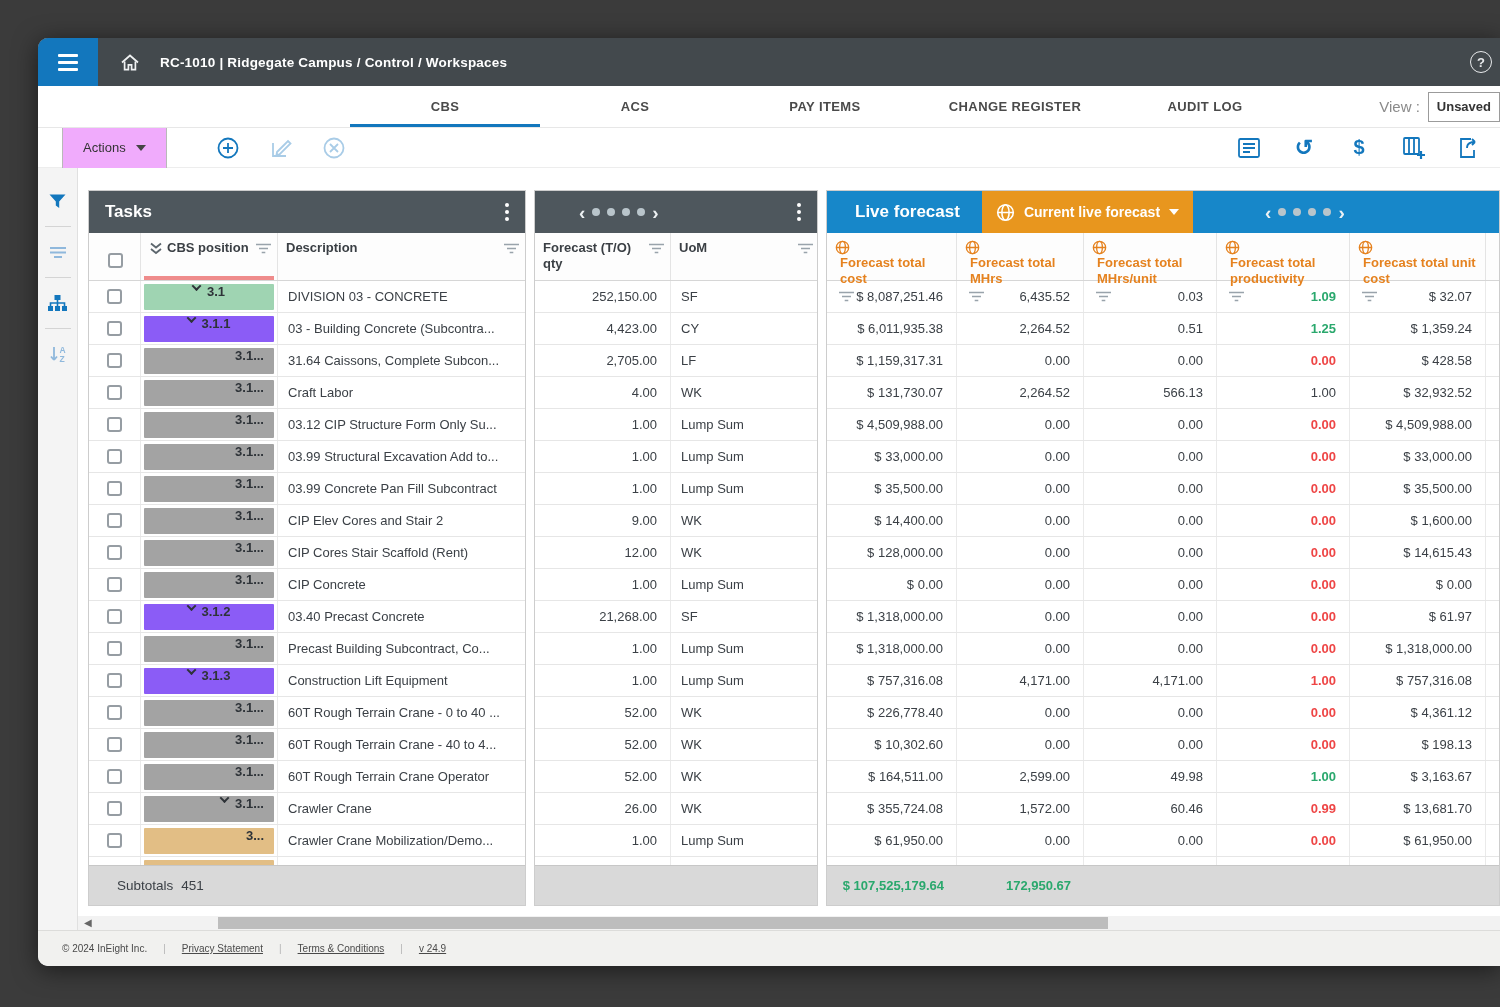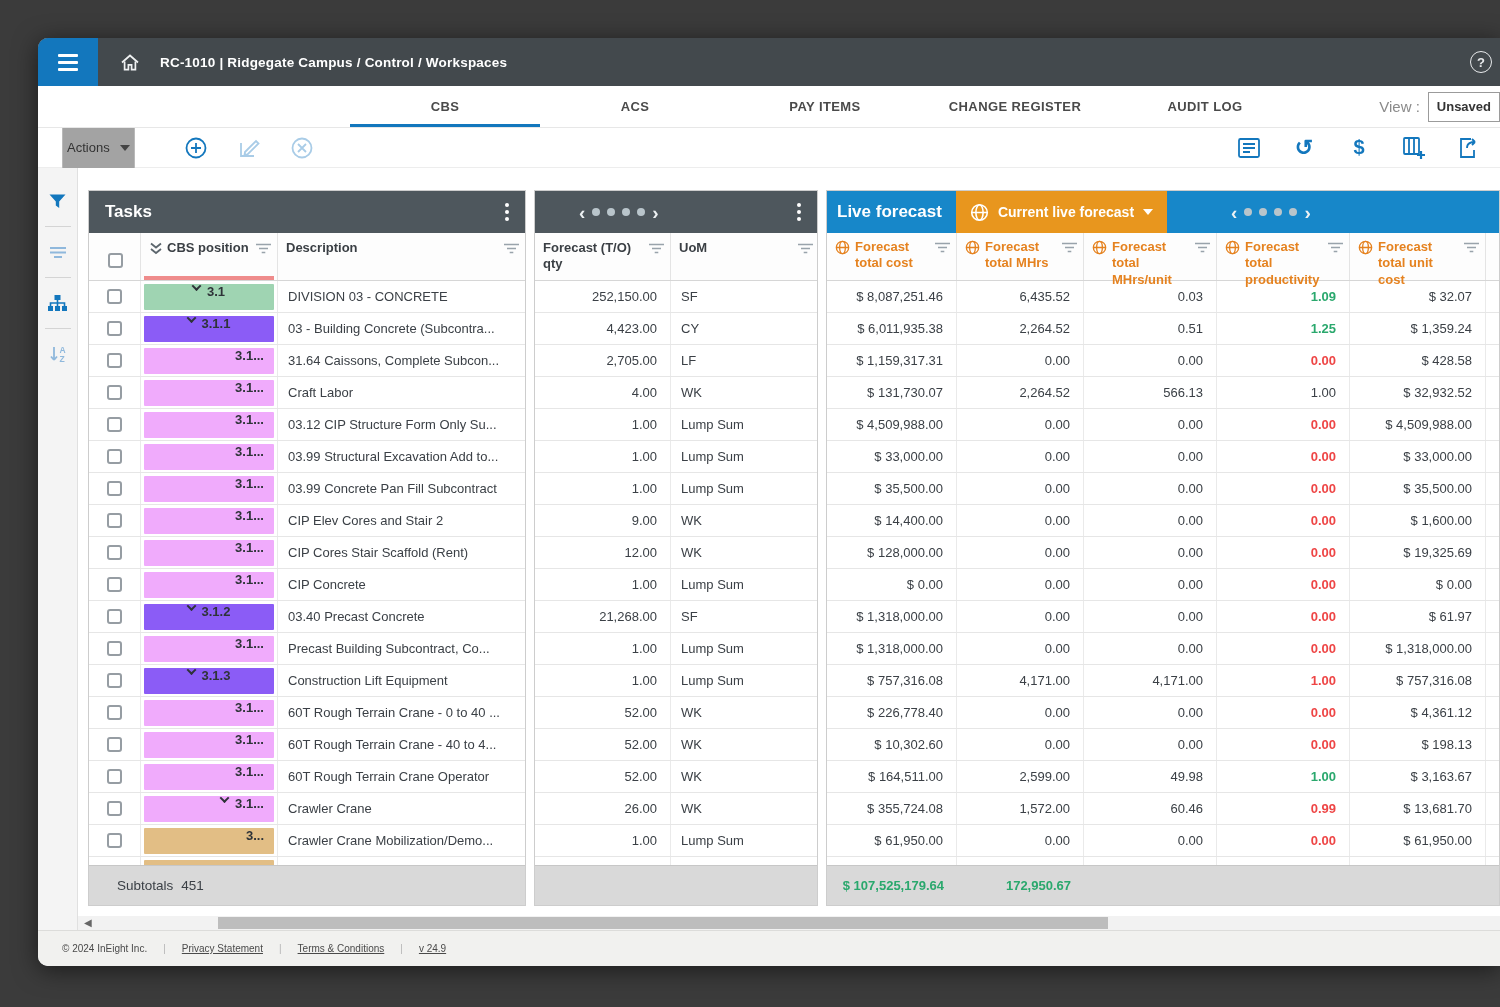--- a/index.html
+++ b/index.html
@@ -27,22 +27,22 @@
   .tab { width:190px; display:flex; align-items:center; justify-content:center; font-size:13px;
          color:#4a4a4a; letter-spacing:.4px; position:relative; cursor:pointer; font-weight:bold; }
   .tab.active:after { content:""; position:absolute; left:0; right:0; bottom:0; height:3px; background:#1377bd; }
   .viewwrap { margin-left:auto; display:flex; align-items:center; gap:8px; padding-right:0; }
   .viewlabel { color:#8a8a8a; font-size:15px; }
   .viewbox { border:1px solid #9b9b9b; height:30px; min-width:66px; display:flex; align-items:center;
              padding:0 8px; font-size:13px; color:#333; font-weight:bold; background:#fff; }
 
   
   .toolbar { height:40px; display:flex; align-items:center; padding:0 14px 0 24px; border-bottom:1px solid #ededed; flex:0 0 auto; }
-  .actions { height:45px; border:1px solid #b9b9b9; border-radius:2px; background:#a3a3a3; display:flex;
-             align-items:center; gap:10px; padding:0 4px; font-size:13px; color:#333; cursor:pointer; }
+  .actions { height:45px; border:1px solid #b9b9b9; border-radius:2px; background:#f0abfc; display:flex;
+             align-items:center; gap:10px; padding:0 20px; font-size:13px; color:#333; cursor:pointer; }
   .caret { width:0; height:0; border-left:5px solid transparent; border-right:5px solid transparent; border-top:6px solid #444; }
   .tico { width:26px; height:26px; display:flex; align-items:center; justify-content:center; cursor:pointer; }
   .tleft { display:flex; gap:27px; margin-left:48px; }
   .tright { margin-left:auto; display:flex; gap:29px; align-items:center; padding-right:4px; }
   .dollar { color:#1377bd; font-size:20px; font-weight:bold; }
   .undo { color:#1377bd; font-size:22px; font-weight:bold; line-height:1; }
 
   
   .content { flex:1 1 auto; display:flex; background:#fff; min-height:0; }
   .rail { width:40px; background:#f4f4f4; border-right:1px solid #e0e0e0; display:flex; flex-direction:column;
@@ -52,41 +52,41 @@
 
   .main { flex:1 1 auto; min-width:0; display:flex; flex-direction:column; }
   .panels { display:flex; gap:8px; margin:22px 0 0 10px; align-items:flex-start; }
   .panel { border:1px solid #cdcdcd; background:#fff; display:flex; flex-direction:column; }
   .panel.tasks { width:438px; flex:0 0 auto; }
   .panel.qtys { width:284px; flex:0 0 auto; }
   .panel.live { flex:1 1 auto; min-width:0; overflow:hidden; }
 
   .phead { height:42px; display:flex; align-items:center; padding:0 10px 0 16px; flex:0 0 auto; }
   .phead.dark { background:#4e575d;gap:40px; }
-  .phead.blue { background:#1787c9; padding-left:10px; }
+  .phead.blue { background:#1787c9; padding-left:28px;gap:8px; }
   .ptitle { color:#fff; font-size:17px; font-weight:bold; }
   .kebab { margin-left:auto; display:flex; flex-direction:column; gap:3px; padding:4px 6px; cursor:pointer; }
   .kebab i { width:4px; height:4px; border-radius:50%; background:#fff; display:block; }
   .pag { display:flex; align-items:center; gap:7px; }
   .pag .pchev { color:#eef2f4; font-size:19px; font-weight:bold; line-height:1; cursor:pointer; }
   .pag .pdot { width:8px; height:8px; border-radius:50%; background:#b9c5cb; }
   .qhead-pag { margin-left:28px; }
   .livebtn { height:42px; background:#e8961e; display:flex; align-items:center; gap:9px; padding:0 14px;
              margin-left:14px; cursor:pointer; }
   .livebtn span { color:#fff; font-size:14px; font-weight:bold; }
   .livebtn .caret { border-top-color:#fff; }
   .live-pag { margin-left:64px; }
 
   .colhead { display:flex; height:48px; border-bottom:1px solid #d6d6d6; background:#fdfdfd; flex:0 0 auto; }
   .ch { border-right:1px solid #e4e4e4; display:flex; align-items:flex-start; padding:7px 6px 0 8px;
         font-size:13px; font-weight:bold; color:#3a3f44; position:relative; }
   .ch:last-child { border-right:none; }
   .ch .lbl { flex:1 1 auto; line-height:1.25; }
   .ch .ficon { margin-left:4px; margin-top:3px; flex:0 0 auto; }
-  .ch.orange { color:#e5821f; padding-top:6px; }
+  .ch.orange { color:#e5821f; padding-top:6px;flex-direction:column; }
   .ch.orange .lbl { margin-left:5px; }
   .redbar { position:absolute; left:3px; right:3px; bottom:0; height:4px; background:#ef8c8c; }
 
   .cell-check { width:52px; flex:0 0 auto; justify-content:center; align-items:center; }
   .cell-badge { width:137px; flex:0 0 auto; }
   .cell-desc { flex:1 1 auto; }
   .cell-qty { width:136px; flex:0 0 auto; }
   .cell-uom { width:148px; flex:0 0 auto; }
 
   .rows { height:584px; overflow:hidden; flex:0 0 auto; }
@@ -97,21 +97,21 @@
   .cb { width:15px; height:15px; border:2px solid #969da3; border-radius:3px; background:#fff; display:inline-block; cursor:pointer; }
   .cell.ccheck { width:52px; flex:0 0 auto; justify-content:center; padding:0; }
   .cell.cbadge { width:137px; flex:0 0 auto; padding:0 3px; }
   .cell.cdesc { flex:1 1 auto; }
 
   .badge { width:130px; height:26px; margin:0 auto; border-radius:1px; display:flex; align-items:flex-start;
            justify-content:center; font-size:13px; font-weight:bold; color:#2e3338; gap:7px; cursor:pointer; }
   .badge.right { justify-content:flex-end; padding-right:10px; }
   .badge.green { background:#9fd4b2; }
   .badge.blue  { background:#8b5cf6; }
-  .badge.mauve { background:#f0abfc; }
+  .badge.mauve { background:#a3a3a3; }
   .badge.tan   { background:#e2be85; }
   .chev { width:7px; height:7px; border-right:2px solid #2e3338; border-bottom:2px solid #2e3338;
           transform:rotate(45deg) translate(-1px,-1px); display:inline-block; flex:0 0 auto; }
 
   .lcell-0 { width:130px; flex:0 0 auto; }
   .lcell-1 { width:127px; flex:0 0 auto; }
   .lcell-2 { width:133px; flex:0 0 auto; }
   .lcell-3 { width:133px; flex:0 0 auto; }
   .lcell-4 { width:136px; flex:0 0 auto; }
   .lcell-5 { width:13px; flex:0 0 auto; padding:0; }
@@ -791,21 +791,21 @@
                 <div class="cell num lcell-2">0.00</div>
                 <div class="cell num lcell-3 val-red">0.00</div>
                 <div class="cell num lcell-4">$ 1,600.00</div>
                 <div class="cell lcell-5"></div>
               </div>
               <div class="row">
                 <div class="cell num lcell-0">$ 128,000.00</div>
                 <div class="cell num lcell-1">0.00</div>
                 <div class="cell num lcell-2">0.00</div>
                 <div class="cell num lcell-3 val-red">0.00</div>
-                <div class="cell num lcell-4">$ 19,325.69</div>
+                <div class="cell num lcell-4">$ 14,615.43</div>
                 <div class="cell lcell-5"></div>
               </div>
               <div class="row">
                 <div class="cell num lcell-0">$ 0.00</div>
                 <div class="cell num lcell-1">0.00</div>
                 <div class="cell num lcell-2">0.00</div>
                 <div class="cell num lcell-3 val-red">0.00</div>
                 <div class="cell num lcell-4">$ 0.00</div>
                 <div class="cell lcell-5"></div>
               </div>

